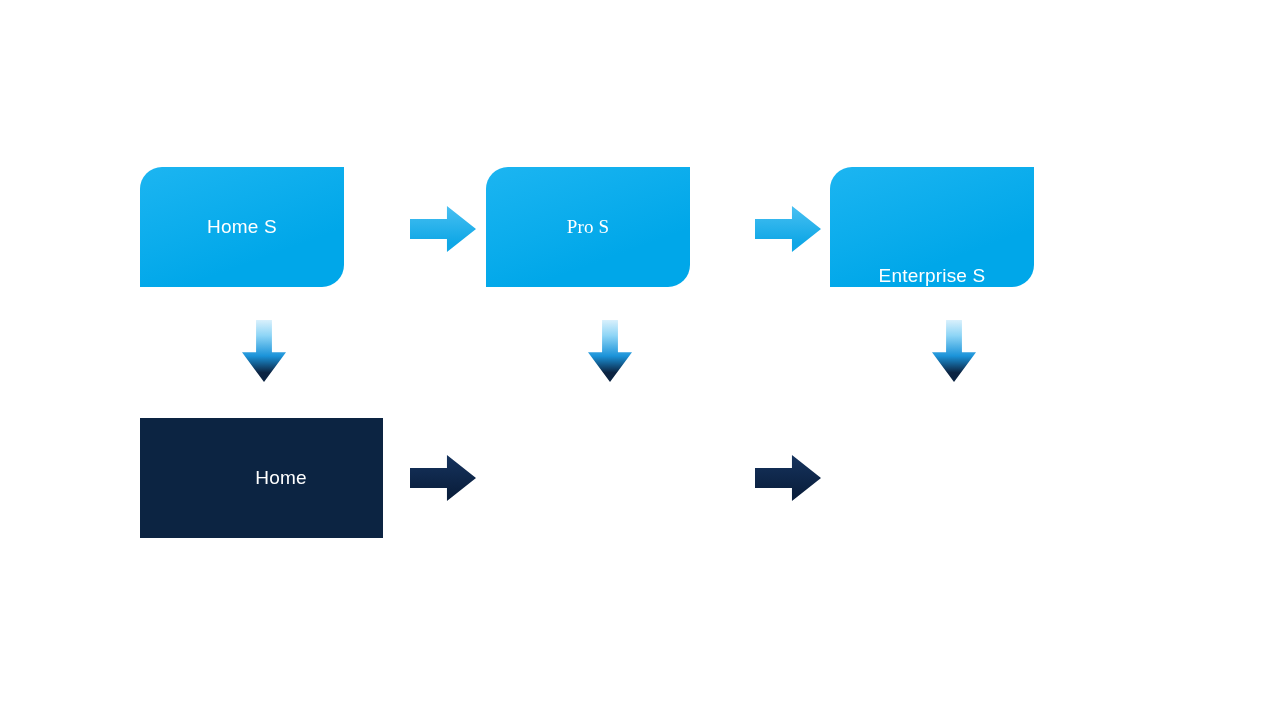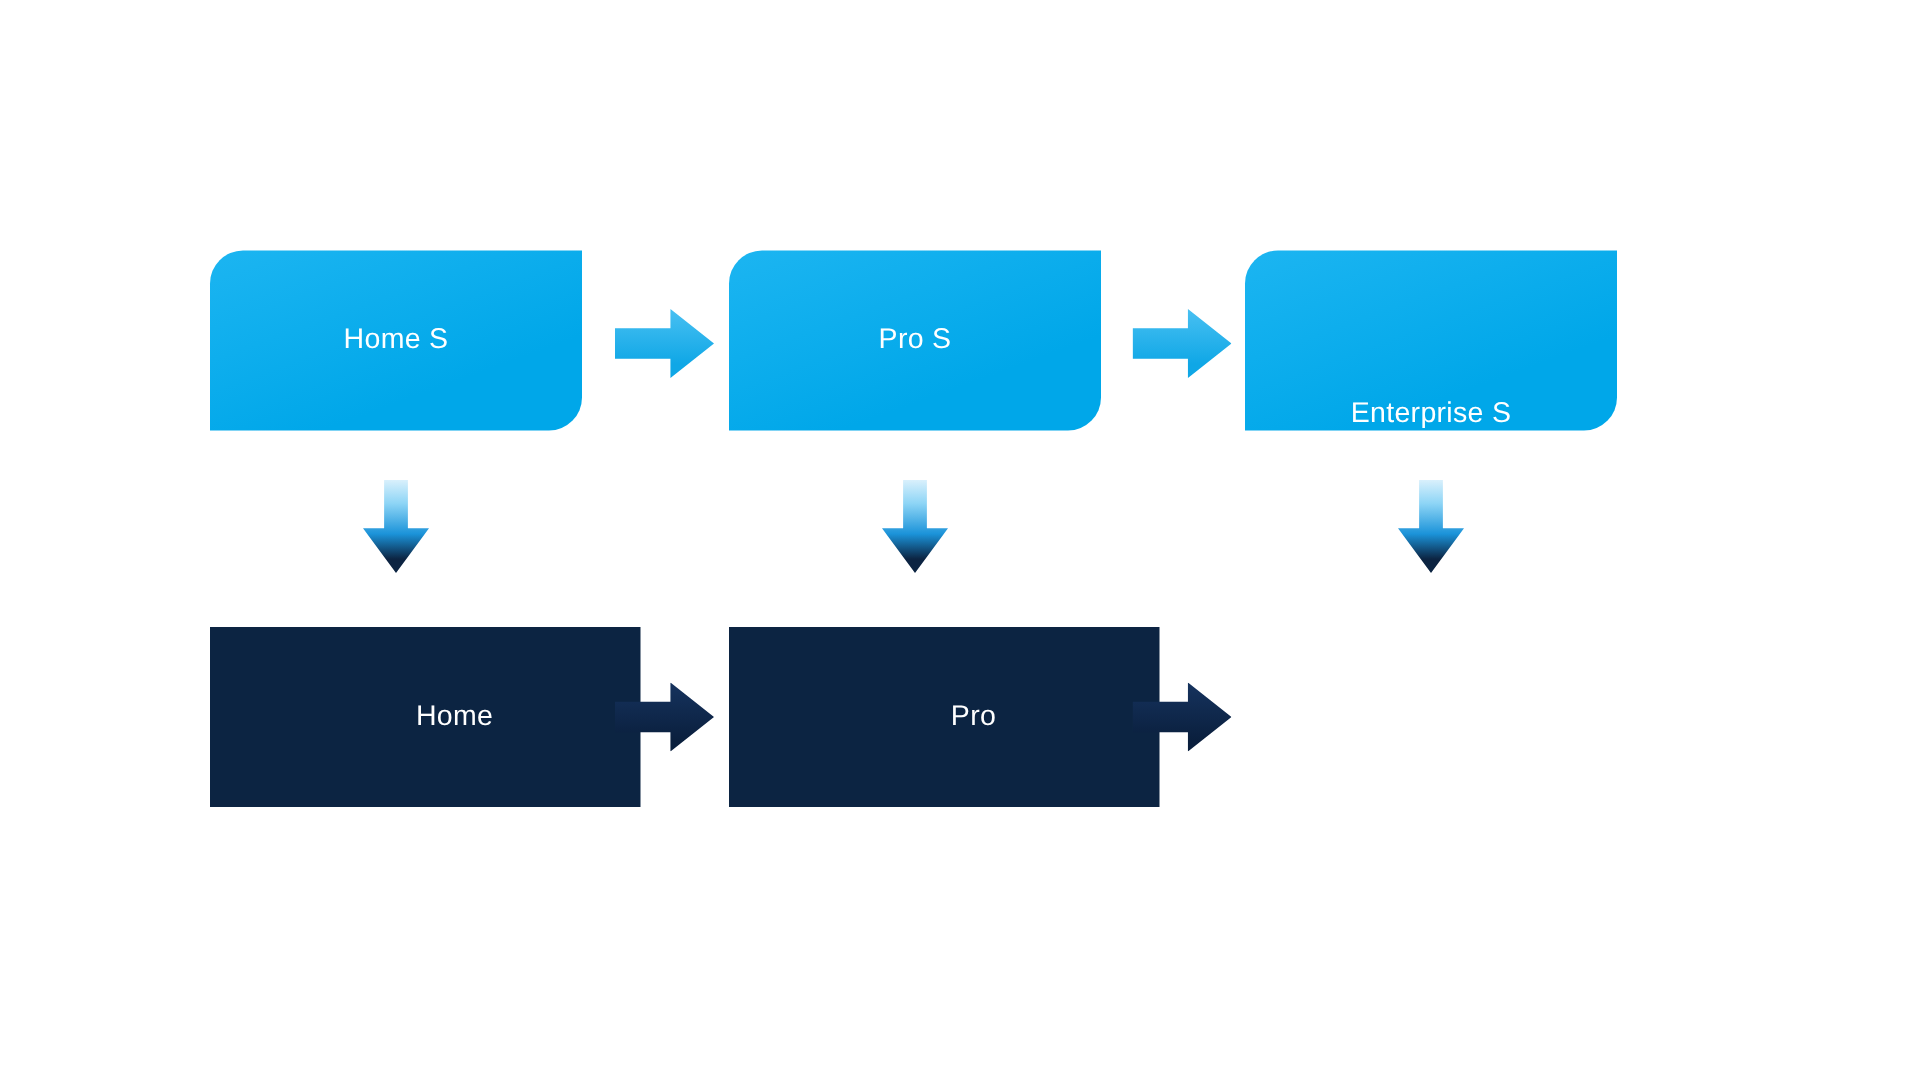--- a/index.html
+++ b/index.html
@@ -10,41 +10,41 @@
   }
   .canvas {
     position: relative;
     width: 1280px;
     height: 720px;
     background: #ffffff;
     overflow: hidden;
   }
   .box {
     position: absolute;
-    width: 248px;
+    width: 204px;
     height: 120px;
     display: flex;
     align-items: center;
     justify-content: center;
     color: #ffffff;
     font-size: 19px;
     letter-spacing: 0.2px;
   }
   .box.top {
     top: 167px;
     background: linear-gradient(160deg, #1cb5f1 0%, #00a7e9 70%);
     border-radius: 22px 0 22px 0;
   }
   .box.bottom {
     top: 418px;
     background: #0c2442;
     padding-left: 39px;
   }
   .col-0 { left: 140px; }
-  .col-1 { left: 486px; }
+  .col-1 { left: 486px; font-family: Liberation Serif, serif; }
   .col-2 { left: 830px; align-items: flex-end; }
 
   .arrow-right {
     position: absolute;
     width: 66px;
     height: 46px;
     clip-path: polygon(0 28%, 56% 28%, 56% 0, 100% 50%, 56% 100%, 56% 72%, 0 72%);
   }
   .arrow-right.light {
     top: 206px;
@@ -90,20 +90,17 @@
   <div class="arrow-right light pos-a"></div>
   <div class="arrow-right light pos-b"></div>
 
   <div class="arrow-down col-0"></div>
   <div class="arrow-down col-1"></div>
   <div class="arrow-down col-2"></div>
 
   <div class="box bottom col-0">
     <span>Home</span>
   </div>
-  <div class="box bottom col-1">
-    <span>Pro</span>
-  </div>
 
   <div class="arrow-right dark pos-a"></div>
   <div class="arrow-right dark pos-b"></div>
 
 </div>
 
 </body></html>

